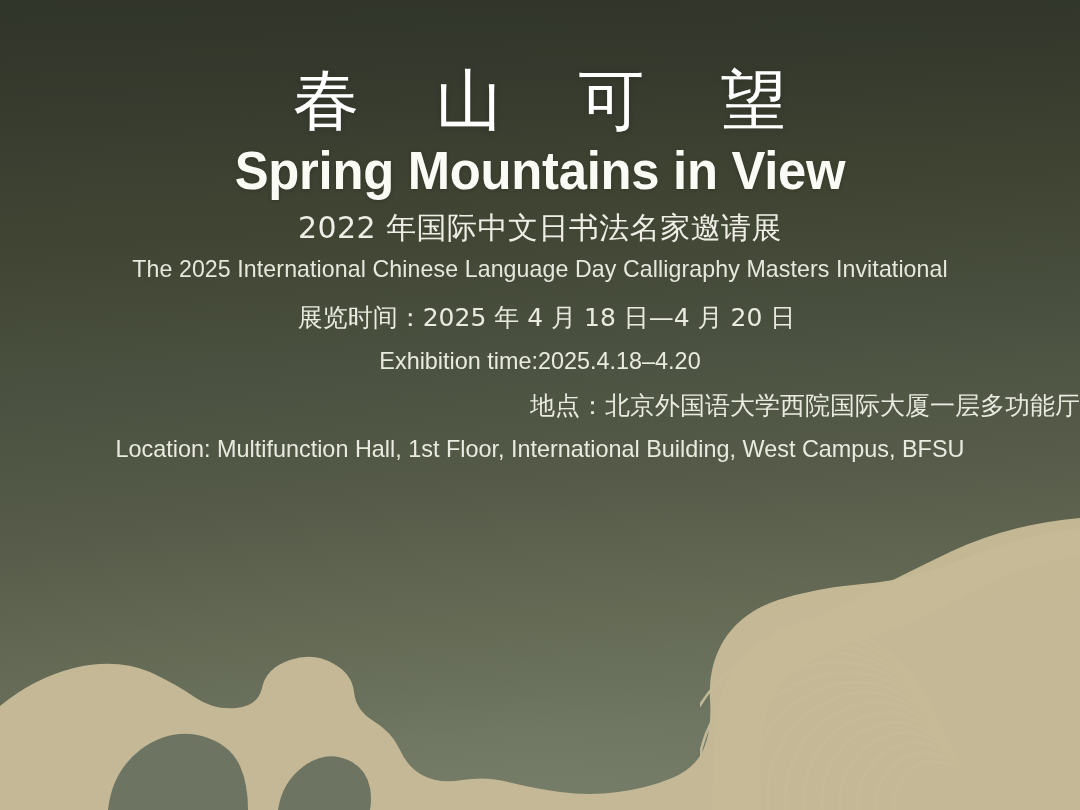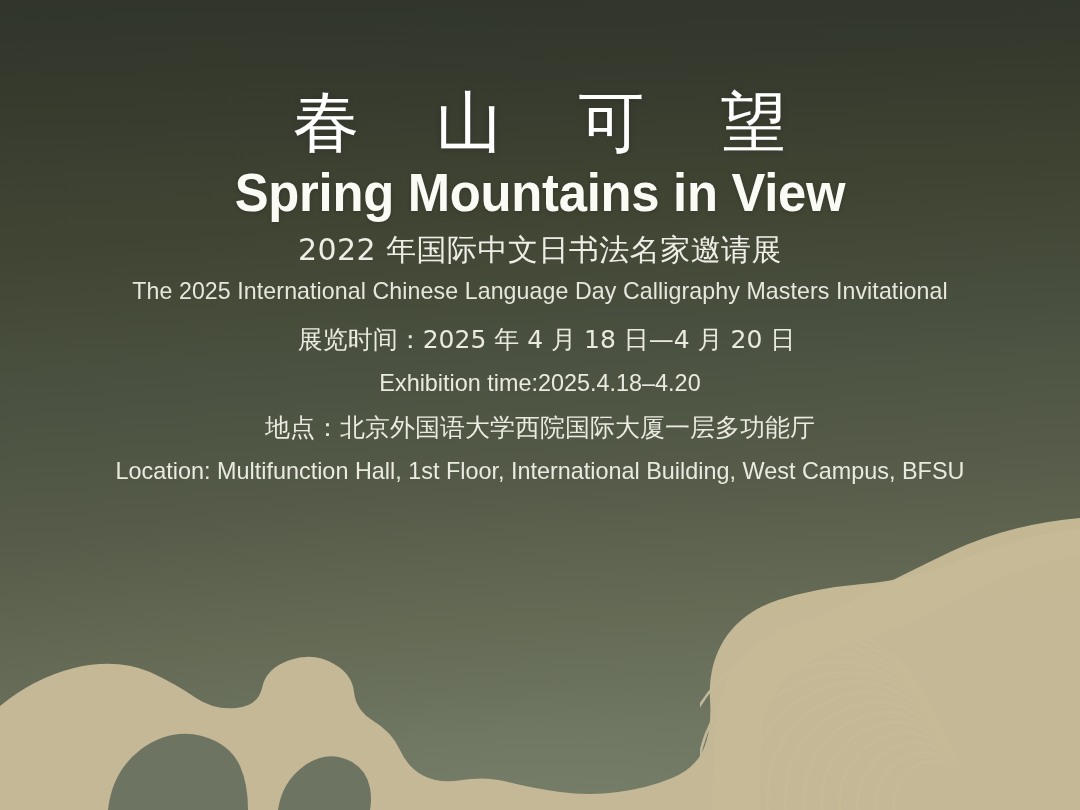--- a/index.html
+++ b/index.html
@@ -58,21 +58,21 @@
   }
   .artwork svg { display: block; width: 100%; height: 100%; }
 
   
   .content {
     position: absolute;
     left: 0;
     top: 0;
     width: 100%;
     text-align: center;
-    padding-top: 88px;
+    padding-top: 66px;
   }
 
   .title-cn {
     color: #ffffff;
     font-size: 66px;
     line-height: 1.05;
     letter-spacing: 0.42em;
     text-indent: 0.42em;
     font-weight: 300;
     font-family: "DejaVu Sans", "Liberation Sans", sans-serif;
@@ -121,21 +121,21 @@
     margin: 0 0 12px 0;
   }
   .info-line.en {
     font-family: "Liberation Sans", "DejaVu Sans", sans-serif;
     font-size: 24px;
     transform: scaleX(0.975);
     margin-bottom: 13px;
   }
   .info-line.cn-date { margin-bottom: 13px; margin-left: 13px; }
   .info-line.en-date { margin-bottom: 14px; }
-  .info-line.cn-loc  { margin-bottom: 13px; }
+  .info-line.cn-loc  { margin-bottom: 13px; text-align: right; }
 </style>
 </head>
 <body>
 
 <div class="poster">
 
   <div class="bg-vignette"></div>
   <div class="bg-top-shade"></div>
 
   <div class="artwork">

